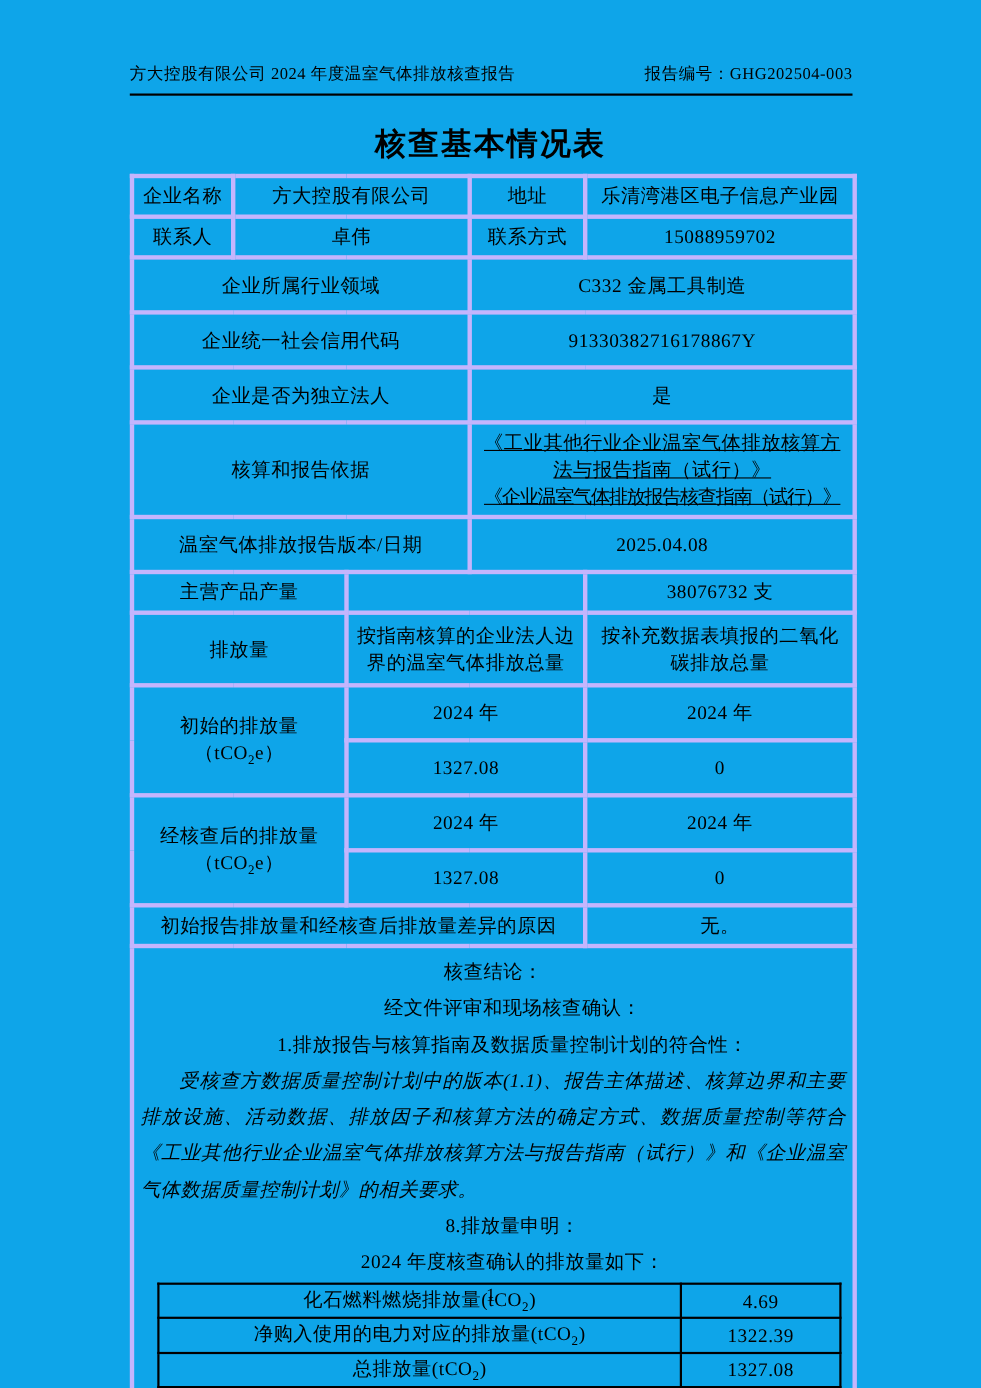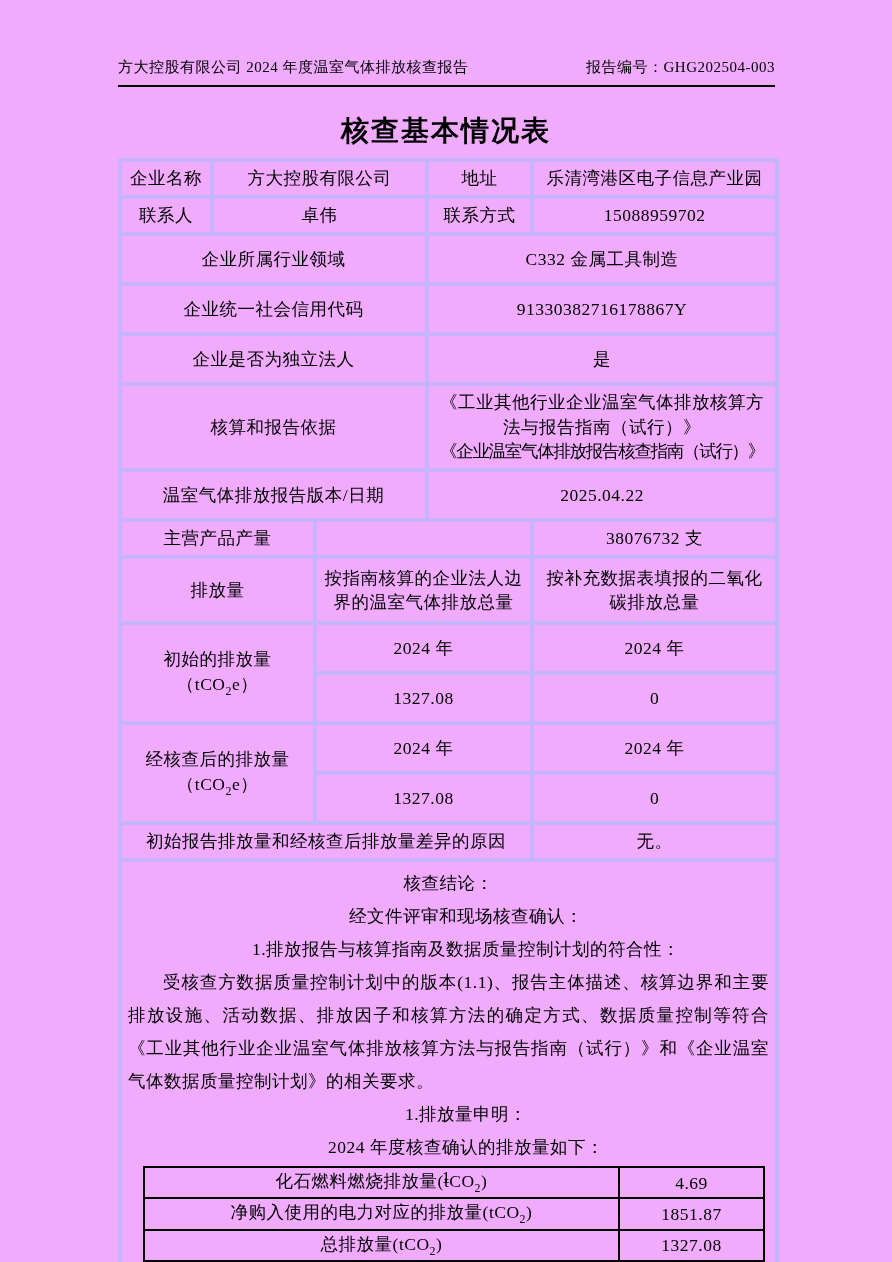--- a/index.html
+++ b/index.html
@@ -1,18 +1,18 @@
 <!DOCTYPE html>
 <html><head>
 <meta charset="utf-8">
 <style>
   html,body { margin:0; padding:0; background:#e8e8e8; }
   .page {
     position:relative; width:892px; height:1262px; margin:0 auto;
-    background:#f0abfc; color:#000;
+    background:#0ea5e9; color:#000;
     font-family:"Liberation Serif","DejaVu Serif",serif;
     overflow:hidden;
   }
   
   .doc-header {
     position:absolute; left:118px; top:58px; width:657px;
     display:flex; justify-content:space-between; align-items:flex-end;
     border-bottom:2px solid #000; padding-bottom:8px;
     font-size:15px; letter-spacing:0.5px; white-space:nowrap;
   }
@@ -27,32 +27,32 @@
     border-collapse:collapse; table-layout:fixed; font-size:17.5px;
   }
   table.main td {
     border:4px solid #c4b5fd; text-align:center; vertical-align:middle;
     padding:2px 6px; line-height:1.4; letter-spacing:0.5px;
     overflow:hidden;
   }
   tr.h37{height:37px} tr.h34{height:50px} tr.h86{height:86px}
   tr.h35{height:50px} tr.h71{height:66px}
   td.left { text-align:left; }
-  td.basis-val { text-align:left; padding:4px 10px; line-height:1.55; }
+  td.basis-val { text-align:left; padding:4px 10px; line-height:1.55;text-decoration:underline; }
   .tight2 { letter-spacing:-1.3px; }
   td.two-line { line-height:1.8; padding:2px 10px; }
   td.nowrap-label { letter-spacing:0; padding:2px 2px; }
   sub { font-size:0.68em; }
   
   td.conclusion-cell {
     height:401px; text-align:left; vertical-align:top; padding:6px 8px;
   }
   .cpara { line-height:33px; letter-spacing:0.5px; }
   .cpara.indent { text-indent:2em; }
-  .cpara.justify { text-align:justify; }
+  .cpara.justify { text-align:justify;font-style:italic; }
   
   table.inner {
     margin:2px 0 0 15px; width:620px;
     border-collapse:collapse; table-layout:fixed; font-size:17.5px;
   }
   table.inner td {
     border:2px solid #000; text-align:center; vertical-align:middle;
     height:27px; padding:1px 4px; letter-spacing:0.5px; overflow:hidden;
   }
   
@@ -108,21 +108,21 @@
     </tr>
     <tr class="h86">
       <td colspan="3">核算和报告依据</td>
       <td colspan="2" class="basis-val">
         <div>《工业其他行业企业温室气体排放核算方法与报告指南（试行）》</div>
         <div class="tight2">《企业温室气体排放报告核查指南（试行）》</div>
       </td>
     </tr>
     <tr class="h35">
       <td colspan="3">温室气体排放报告版本/日期</td>
-      <td colspan="2">2025.04.22</td>
+      <td colspan="2">2025.04.08</td>
     </tr>
     <tr class="h37">
       <td colspan="2">主营产品产量</td>
       <td colspan="2"></td>
       <td>38076732 支</td>
     </tr>
     <tr class="h71">
       <td colspan="2">排放量</td>
       <td colspan="2" class="two-line">按指南核算的企业法人边界的温室气体排放总量</td>
       <td class="two-line">按补充数据表填报的二氧化碳排放总量</td>
@@ -148,35 +148,35 @@
     <tr class="h37">
       <td colspan="4">初始报告排放量和经核查后排放量差异的原因</td>
       <td class="left">无。</td>
     </tr>
     <tr>
       <td colspan="5" class="conclusion-cell">
         <div class="cpara">核查结论：</div>
         <div class="cpara indent">经文件评审和现场核查确认：</div>
         <div class="cpara indent">1.排放报告与核算指南及数据质量控制计划的符合性：</div>
         <div class="cpara indent justify">受核查方数据质量控制计划中的版本(1.1)、报告主体描述、核算边界和主要排放设施、活动数据、排放因子和核算方法的确定方式、数据质量控制等符合《工业其他行业企业温室气体排放核算方法与报告指南（试行）》和《企业温室气体数据质量控制计划》的相关要求。</div>
-        <div class="cpara indent">1.排放量申明：</div>
+        <div class="cpara indent">8.排放量申明：</div>
         <div class="cpara indent">2024 年度核查确认的排放量如下：</div>
         <table class="inner">
           <colgroup>
                 <col style="width:475px">
                 <col style="width:145px">
               </colgroup>
           <tbody>
                 <tr>
             <td>化石燃料燃烧排放量(tCO<sub>2</sub>)</td>
             <td>4.69</td>
           </tr>
           <tr>
             <td>净购入使用的电力对应的排放量(tCO<sub>2</sub>)</td>
-            <td>1851.87</td>
+            <td>1322.39</td>
           </tr>
           <tr>
             <td>总排放量(tCO<sub>2</sub>)</td>
             <td>1327.08</td>
           </tr>
         </tbody>
             </table>
       </td>
     </tr>
   </tbody>

